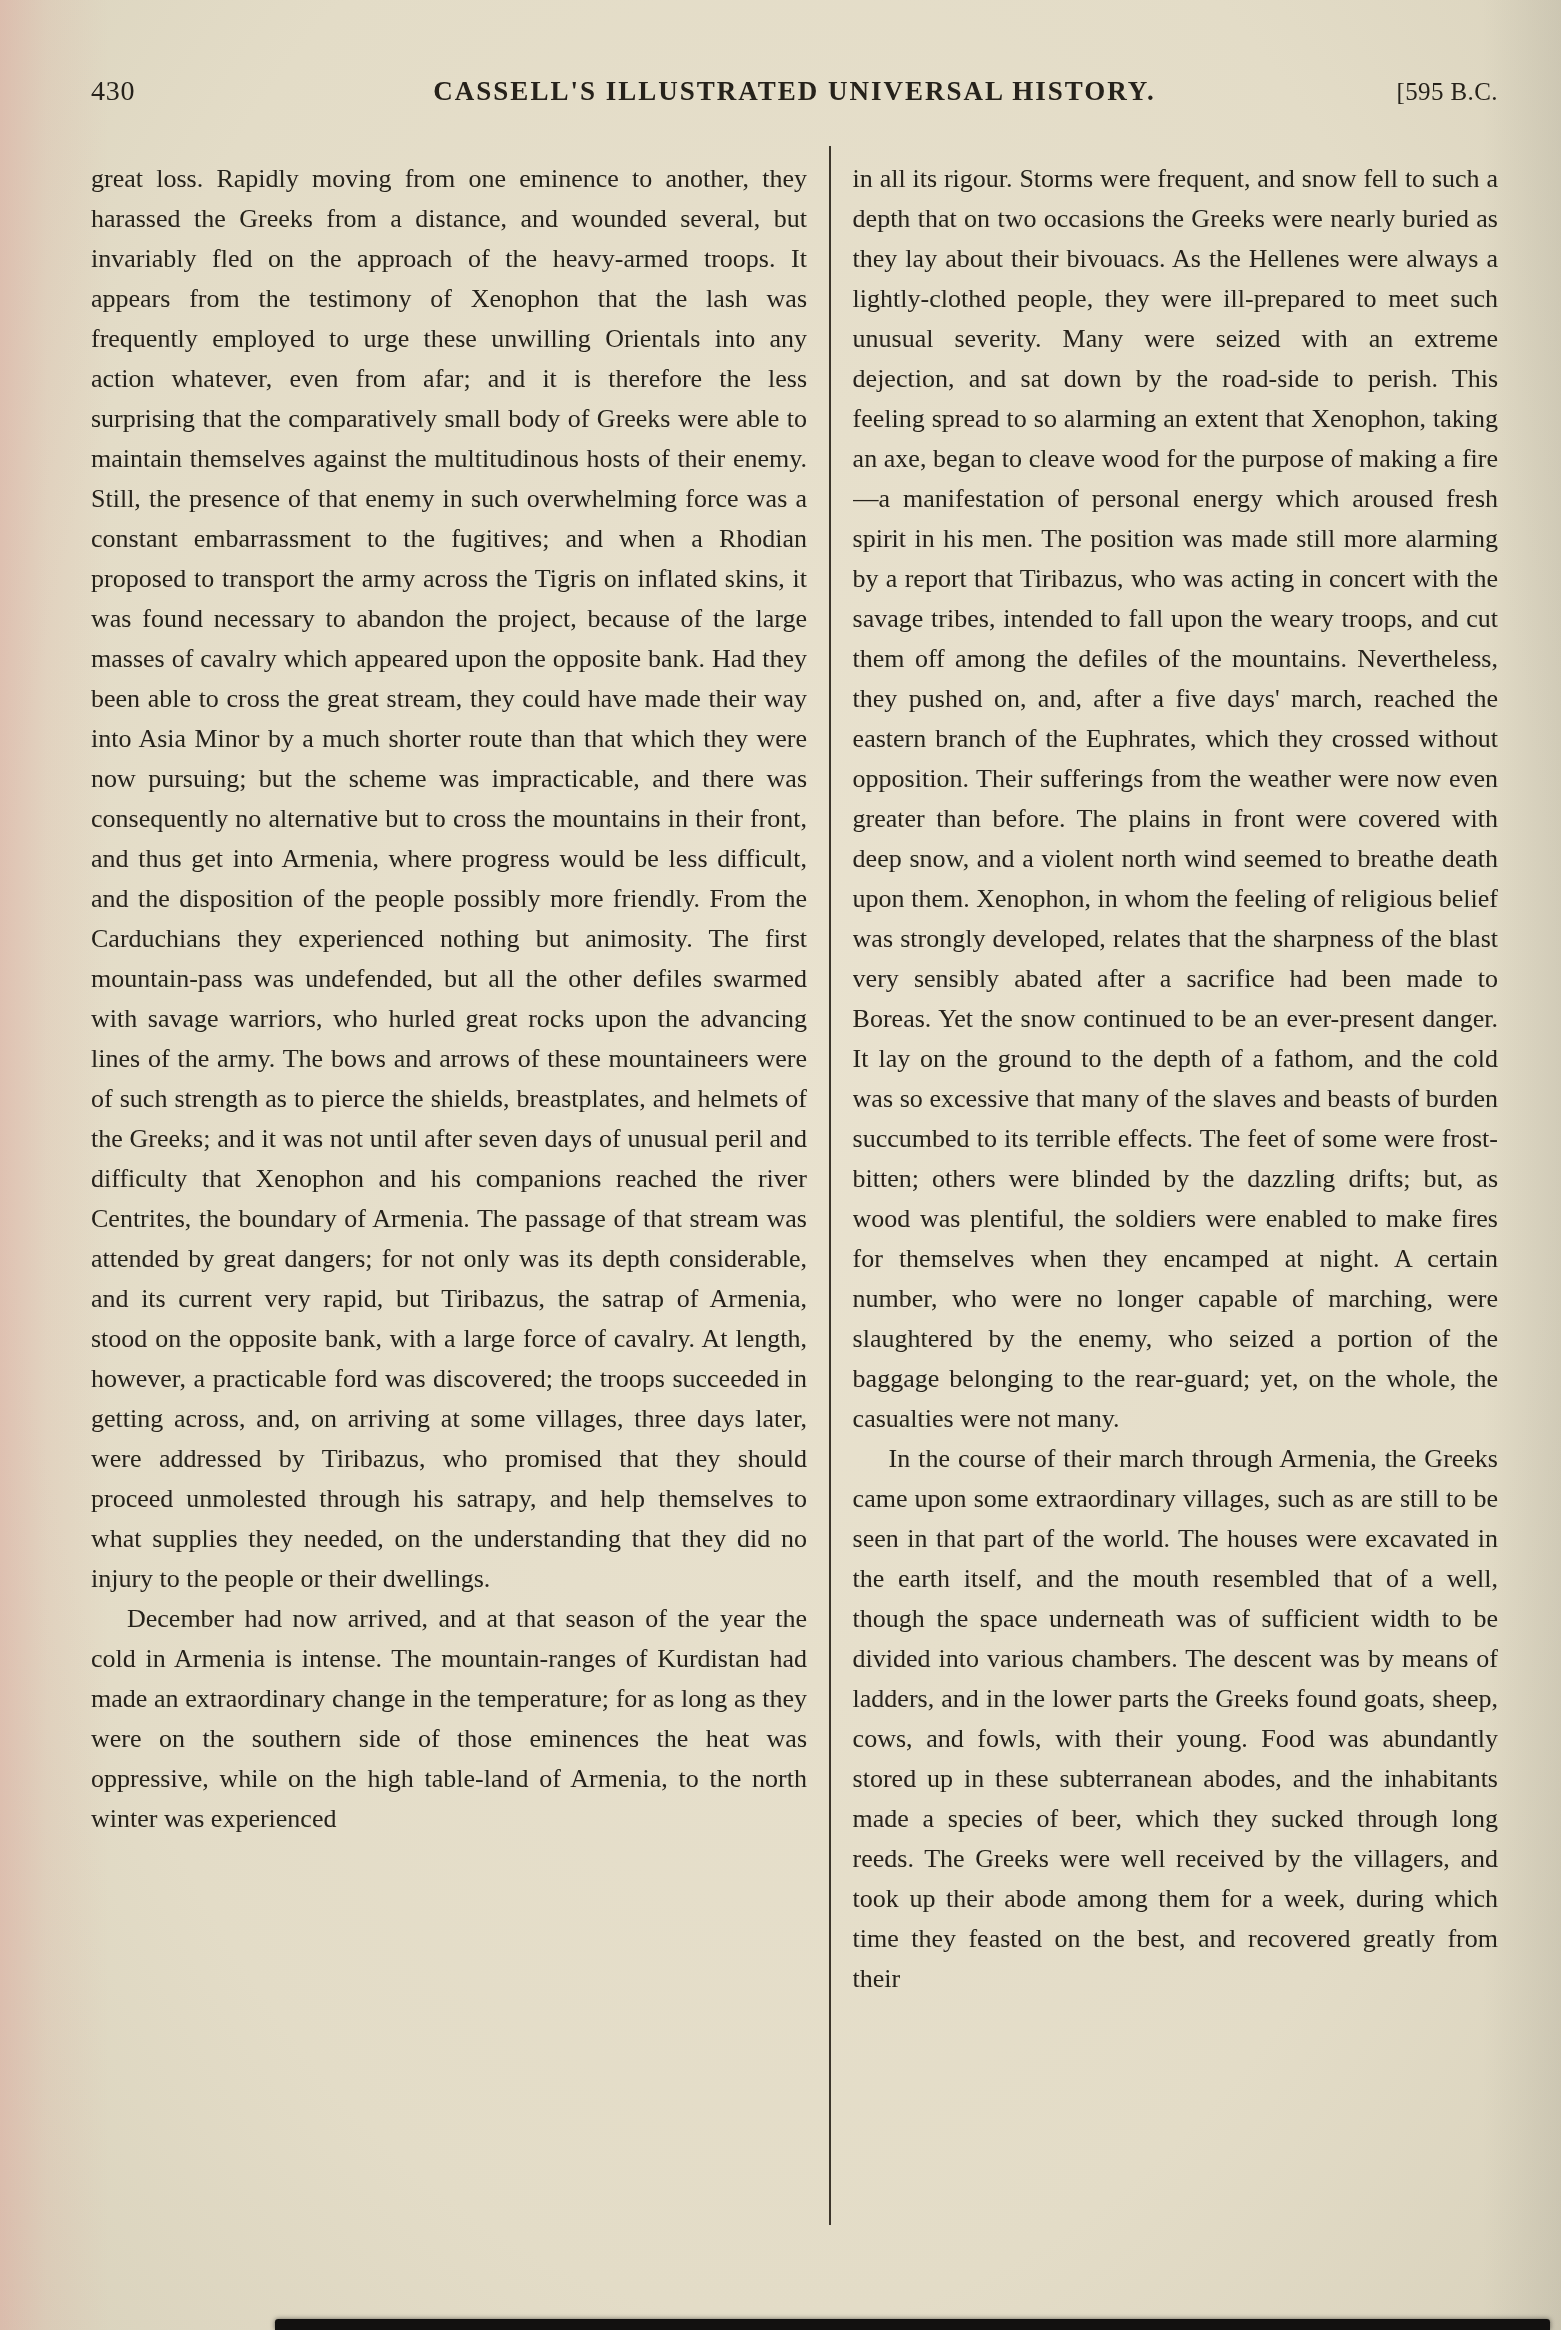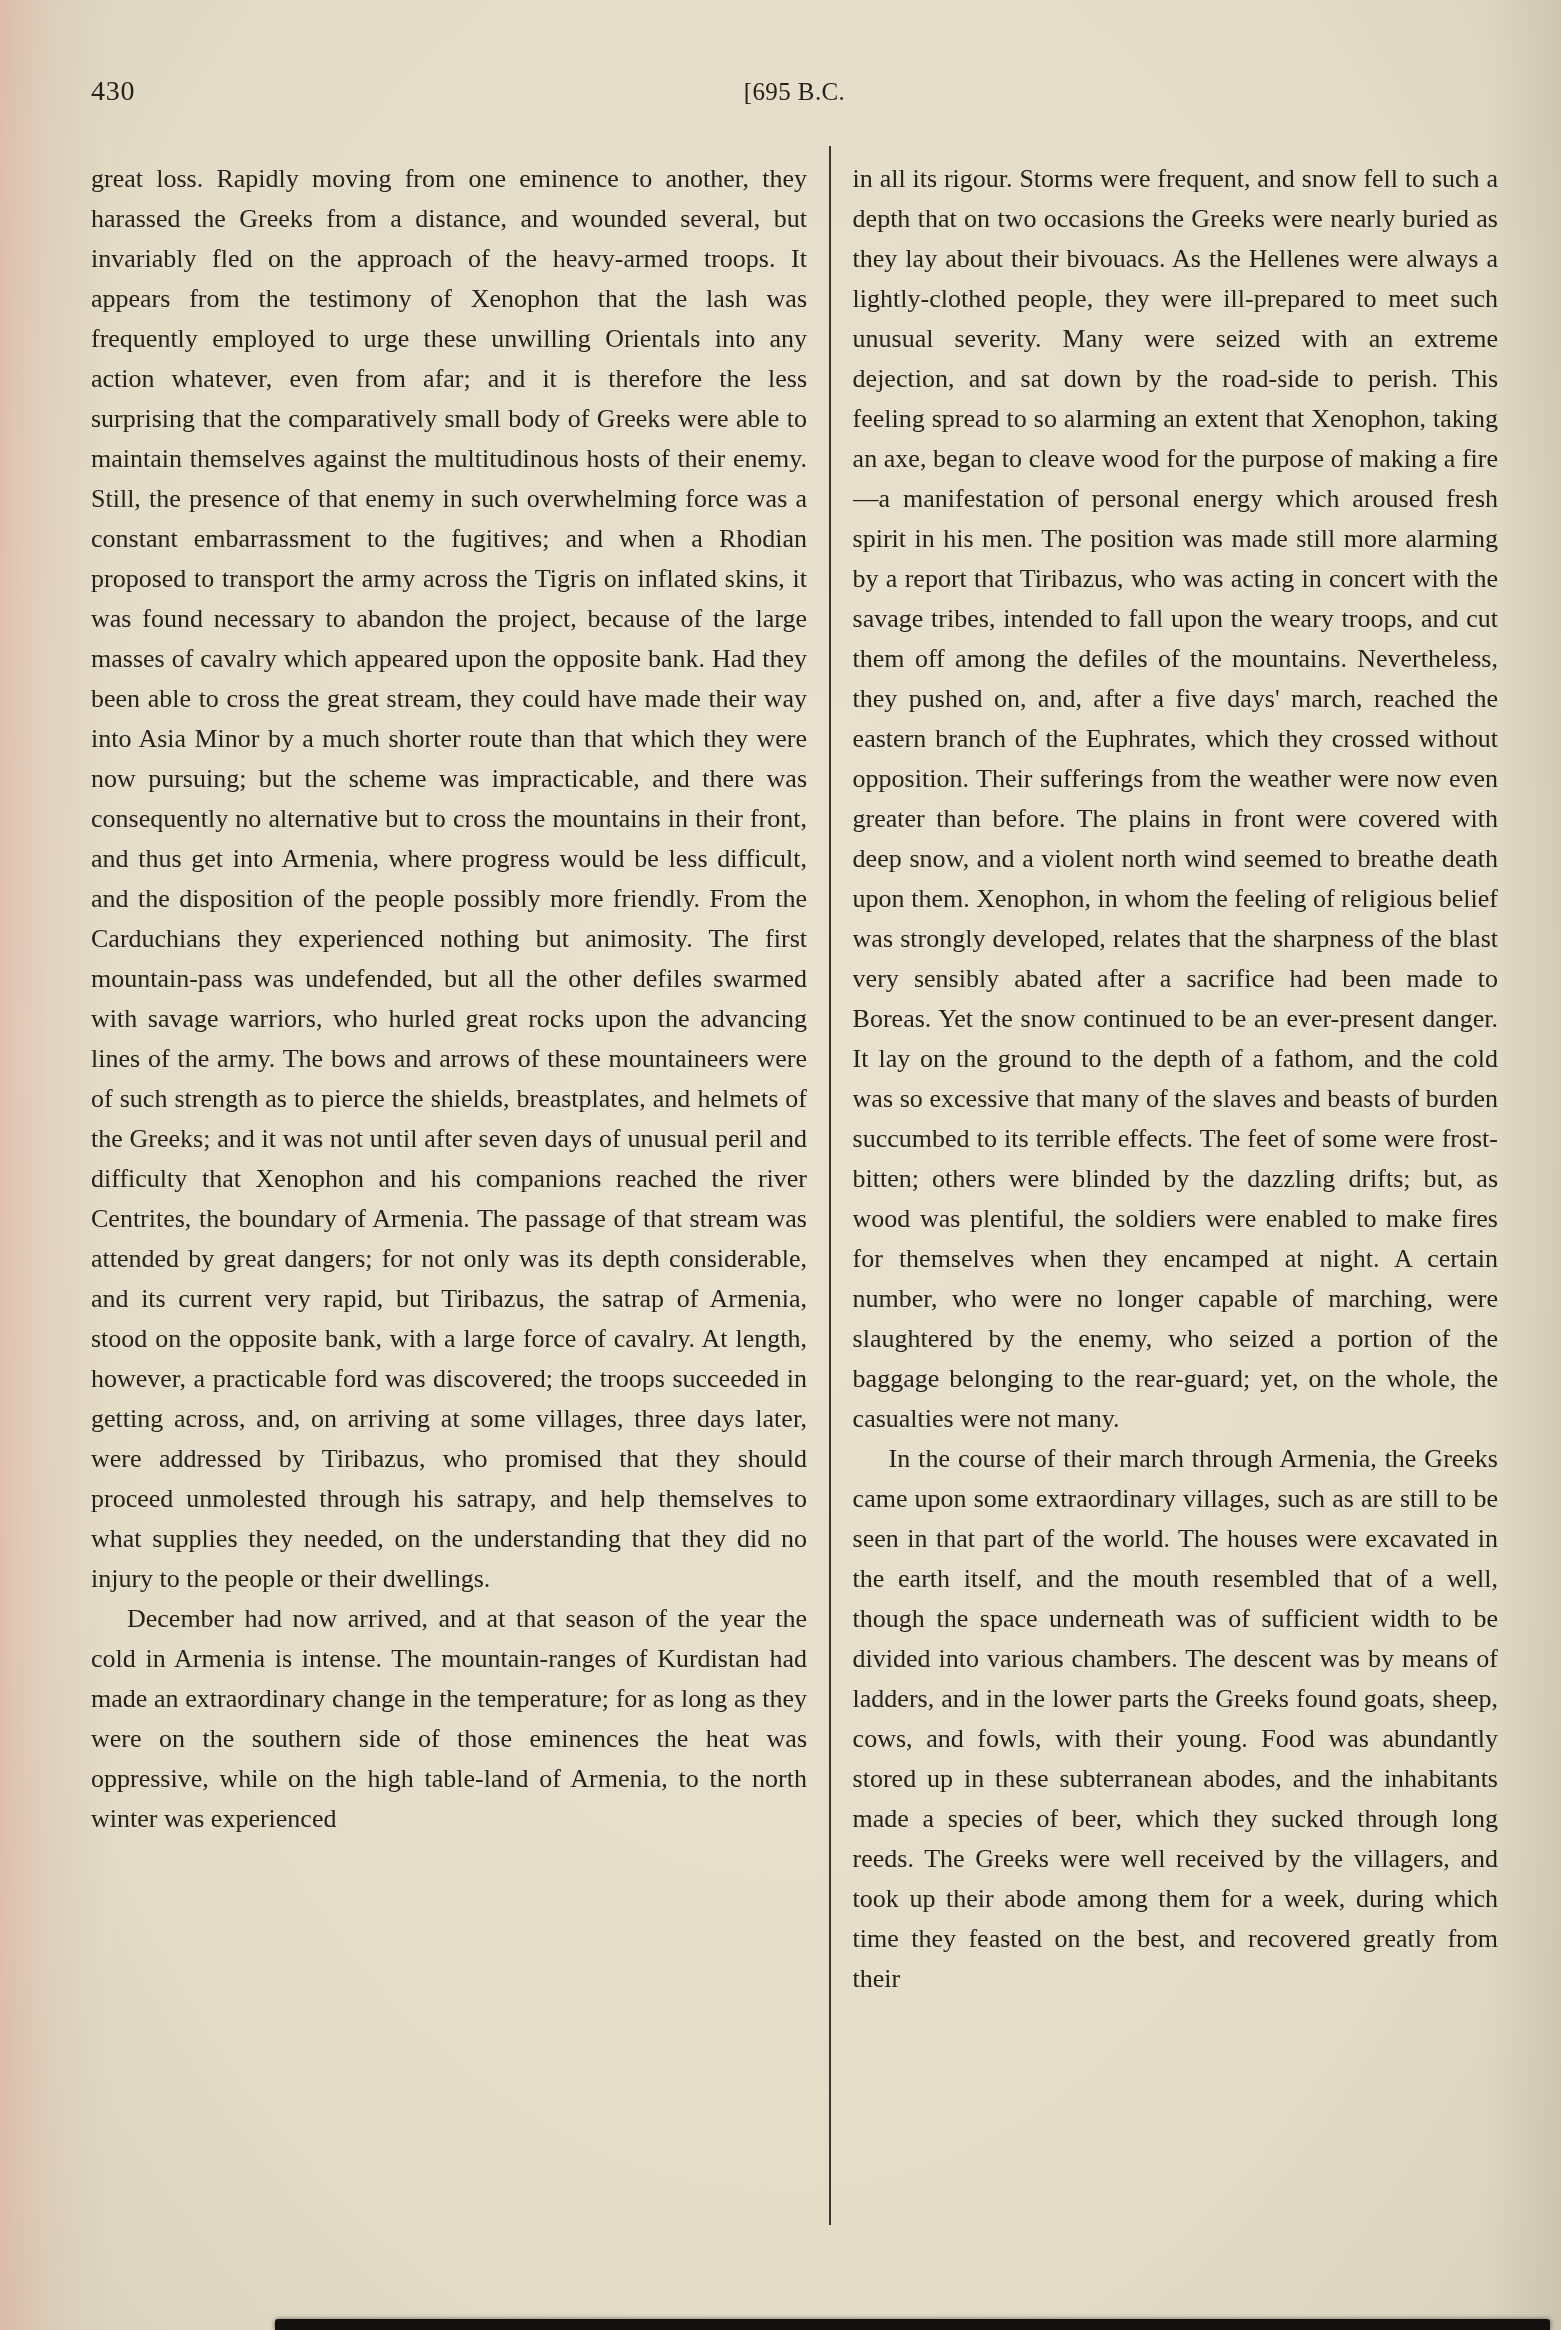--- a/index.html
+++ b/index.html
@@ -82,21 +82,22 @@
     box-shadow: 0 0 4.9px rgba(0,0,0,0.55);
   }
 </style>
 </head>
 <body>
 
 <div class="page">
 
   <div class="header">
     <span class="page-number">430</span>
-    <span class="date-marker">[695 B.C.</span>
+    <span class="running-title">CASSELL'S ILLUSTRATED UNIVERSAL HISTORY.</span>
+    <span class="date-marker">[595 B.C.</span>
   </div>
 
   <div class="columns">
 
     <div class="col left">
       <p>great loss. Rapidly moving from one eminence to another, they harassed the Greeks from a distance, and wounded several, but invariably fled on the approach of the heavy-armed troops. It appears from the testimony of Xenophon that the lash was frequently employed to urge these unwilling Orientals into any action whatever, even from afar; and it is therefore the less surprising that the comparatively small body of Greeks were able to maintain themselves against the multitudinous hosts of their enemy. Still, the presence of that enemy in such overwhelming force was a constant embarrassment to the fugitives; and when a Rhodian proposed to transport the army across the Tigris on inflated skins, it was found necessary to abandon the project, because of the large masses of cavalry which appeared upon the opposite bank. Had they been able to cross the great stream, they could have made their way into Asia Minor by a much shorter route than that which they were now pursuing; but the scheme was impracticable, and there was consequently no alternative but to cross the mountains in their front, and thus get into Armenia, where progress would be less difficult, and the disposition of the people possibly more friendly. From the Carduchians they experienced nothing but animosity. The first mountain-pass was undefended, but all the other defiles swarmed with savage warriors, who hurled great rocks upon the advancing lines of the army. The bows and arrows of these mountaineers were of such strength as to pierce the shields, breastplates, and helmets of the Greeks; and it was not until after seven days of unusual peril and difficulty that Xenophon and his companions reached the river Centrites, the boundary of Armenia. The passage of that stream was attended by great dangers; for not only was its depth considerable, and its current very rapid, but Tiribazus, the satrap of Armenia, stood on the opposite bank, with a large force of cavalry. At length, however, a practicable ford was discovered; the troops succeeded in getting across, and, on arriving at some villages, three days later, were addressed by Tiribazus, who promised that they should proceed unmolested through his satrapy, and help themselves to what supplies they needed, on the understanding that they did no injury to the people or their dwellings.</p>
       <p class="indent">December had now arrived, and at that season of the year the cold in Armenia is intense. The mountain-ranges of Kurdistan had made an extraordinary change in the temperature; for as long as they were on the southern side of those eminences the heat was oppressive, while on the high table-land of Armenia, to the north winter was experienced</p>
     </div>
 
     <div class="divider"></div>

